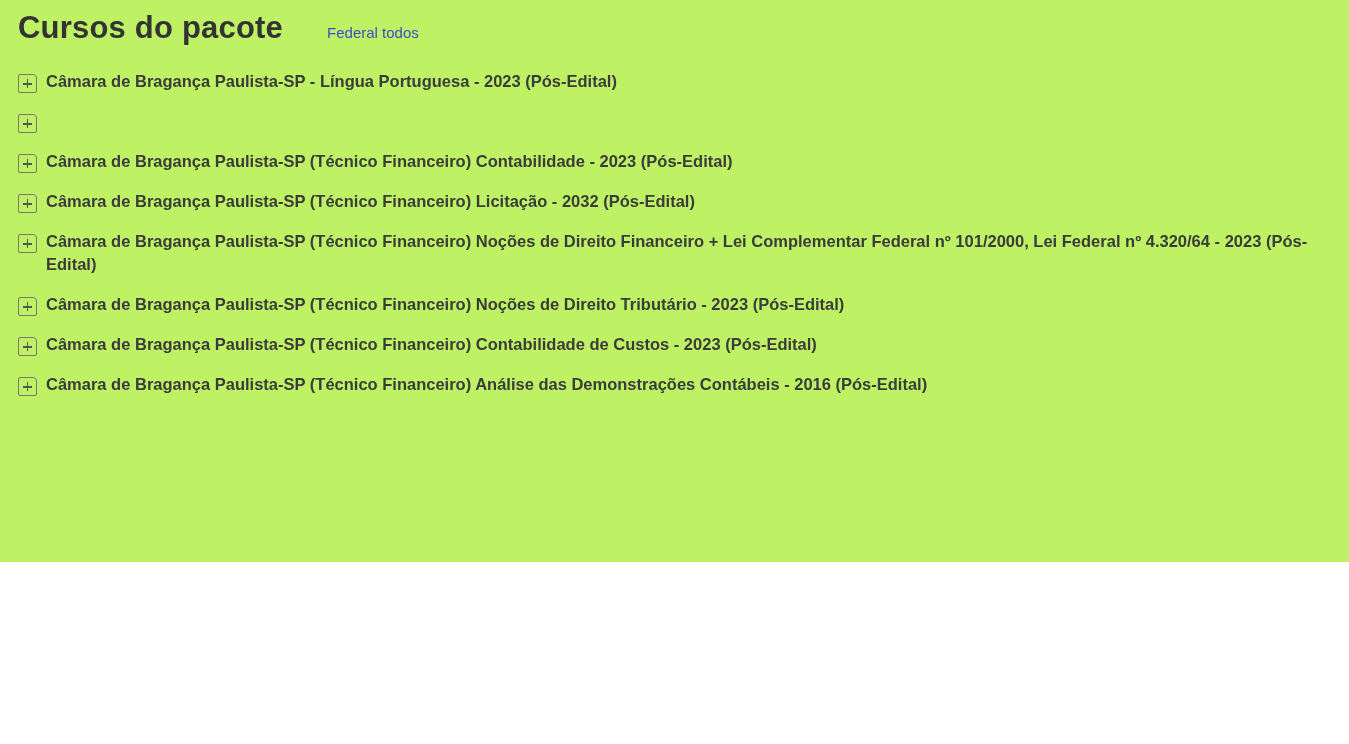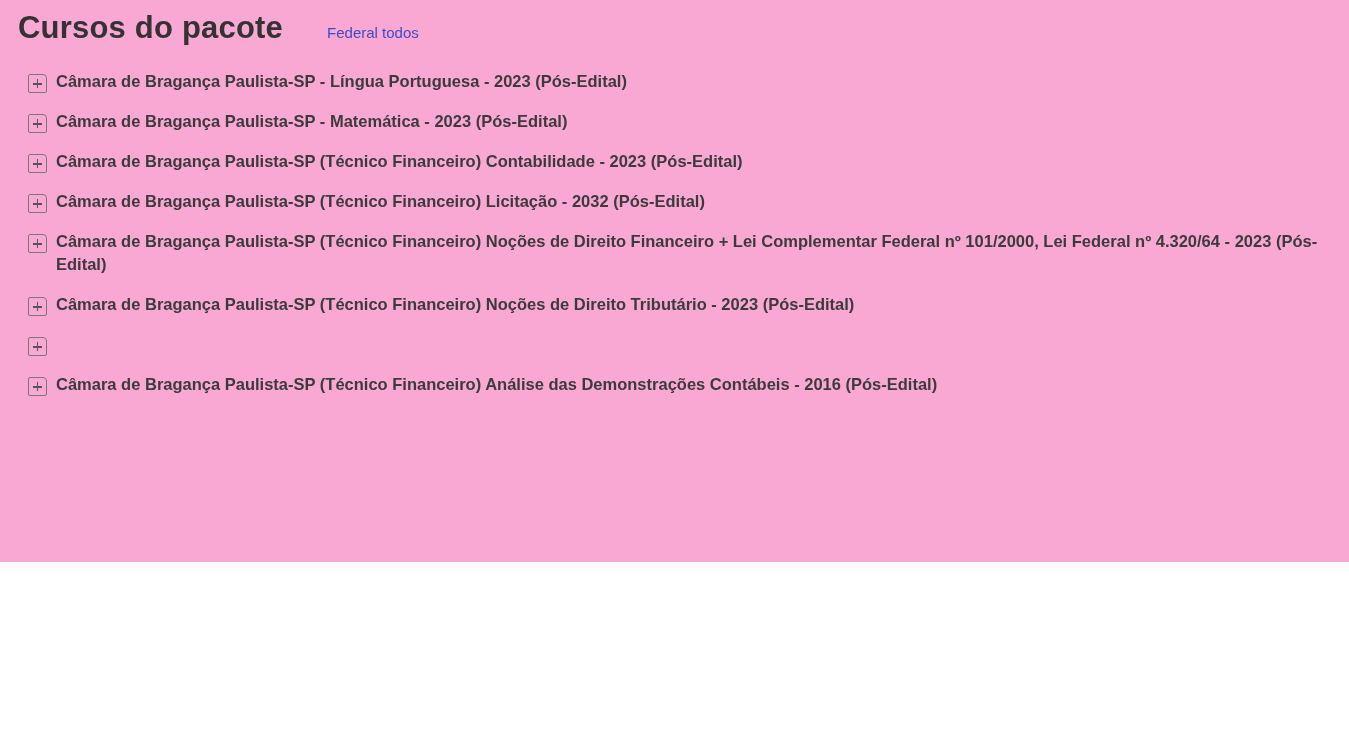--- a/index.html
+++ b/index.html
@@ -9,21 +9,21 @@
   }
   body {
     width: 1349px;
     height: 744px;
     background: #ffffff;
     font-family: "Liberation Sans", sans-serif;
     color: #3c3c3c;
     overflow: hidden;
   }
   .panel {
-    background: #f9a8d4;
+    background: #bef264;
     width: 1349px;
     min-height: 562px;
     padding: 0;
     box-sizing: border-box;
   }
   .header-row {
     display: flex;
     align-items: baseline;
     padding: 8px 0 0 18px;
     gap: 44px;
@@ -39,21 +39,21 @@
   .expand-all {
     font-size: 15px;
     color: #3b4cc9;
     text-decoration: none;
     cursor: pointer;
     line-height: 20px;
     white-space: nowrap;
   }
   .course-list {
     margin: 14px 16px 0 0;
-    padding: 0 10px 18px 28px;
+    padding: 0 10px 18px 18px;
     list-style: none;
   }
   .course-item {
     display: flex;
     align-items: flex-start;
     padding: 8px 0 9px 0;
     gap: 9px;
     cursor: pointer;
   }
   .toggle-icon {
@@ -108,40 +108,40 @@
     <a class="expand-all">Federal todos</a>
   </div>
 
   <ul class="course-list">
     <li class="course-item">
       <span class="toggle-icon"></span>
       <span class="course-title">Câmara de Bragança Paulista-SP - Língua Portuguesa - 2023 (Pós-Edital)</span>
     </li>
     <li class="course-item">
       <span class="toggle-icon"></span>
-      <span class="course-title">Câmara de Bragança Paulista-SP - Matemática - 2023 (Pós-Edital)</span>
     </li>
     <li class="course-item">
       <span class="toggle-icon"></span>
       <span class="course-title">Câmara de Bragança Paulista-SP (Técnico Financeiro) Contabilidade - 2023 (Pós-Edital)</span>
     </li>
     <li class="course-item">
       <span class="toggle-icon"></span>
       <span class="course-title">Câmara de Bragança Paulista-SP (Técnico Financeiro) Licitação - 2032 (Pós-Edital)</span>
     </li>
     <li class="course-item">
       <span class="toggle-icon"></span>
       <span class="course-title">Câmara de Bragança Paulista-SP (Técnico Financeiro) Noções de Direito Financeiro + Lei Complementar Federal nº 101/2000, Lei Federal nº 4.320/64 - 2023 (Pós-Edital)</span>
     </li>
     <li class="course-item">
       <span class="toggle-icon"></span>
       <span class="course-title">Câmara de Bragança Paulista-SP (Técnico Financeiro) Noções de Direito Tributário - 2023 (Pós-Edital)</span>
     </li>
     <li class="course-item">
       <span class="toggle-icon"></span>
+      <span class="course-title">Câmara de Bragança Paulista-SP (Técnico Financeiro) Contabilidade de Custos - 2023 (Pós-Edital)</span>
     </li>
     <li class="course-item">
       <span class="toggle-icon"></span>
       <span class="course-title">Câmara de Bragança Paulista-SP (Técnico Financeiro) Análise das Demonstrações Contábeis - 2016 (Pós-Edital)</span>
     </li>
   </ul>
 
 </div>
 
 <div class="bottom-blank"></div>

